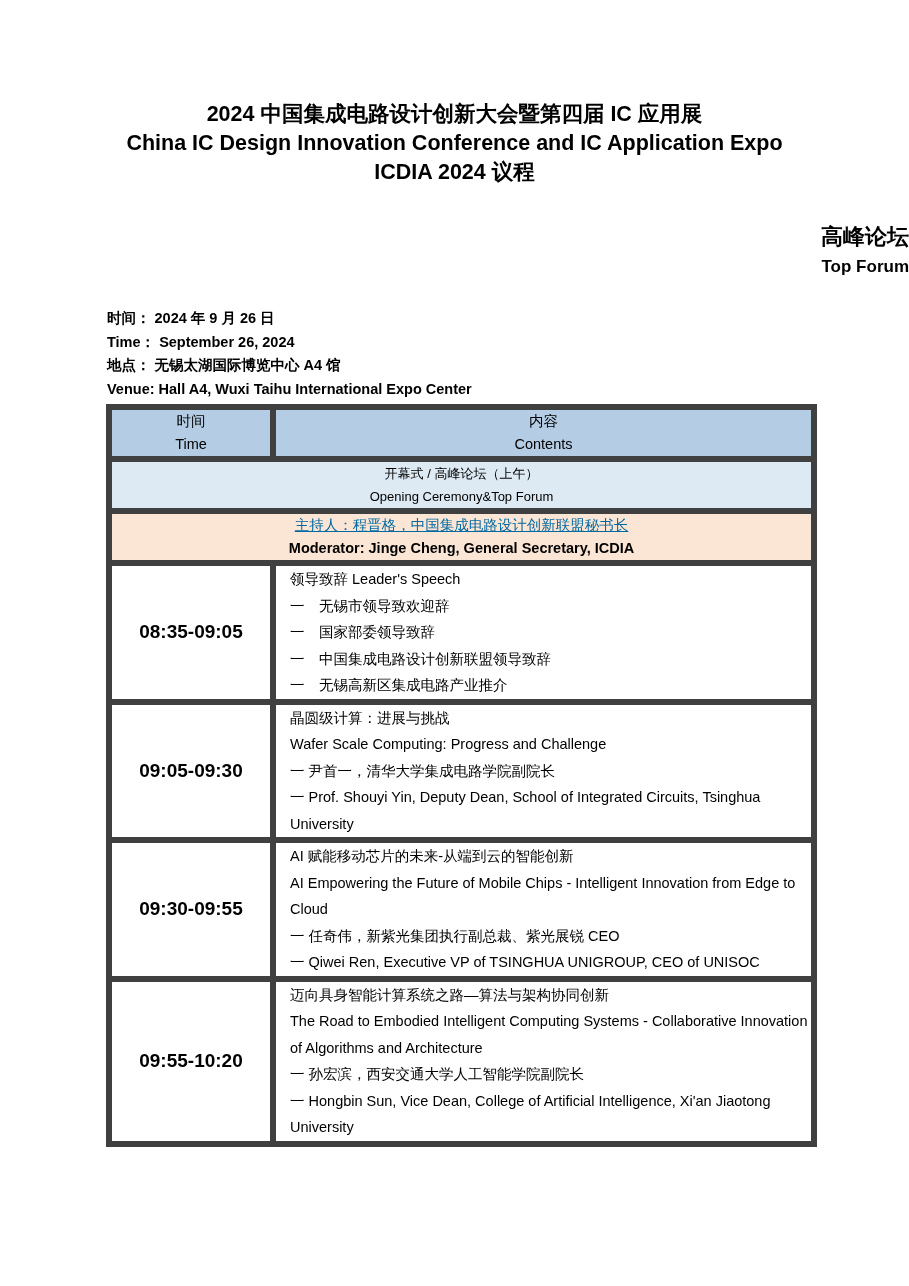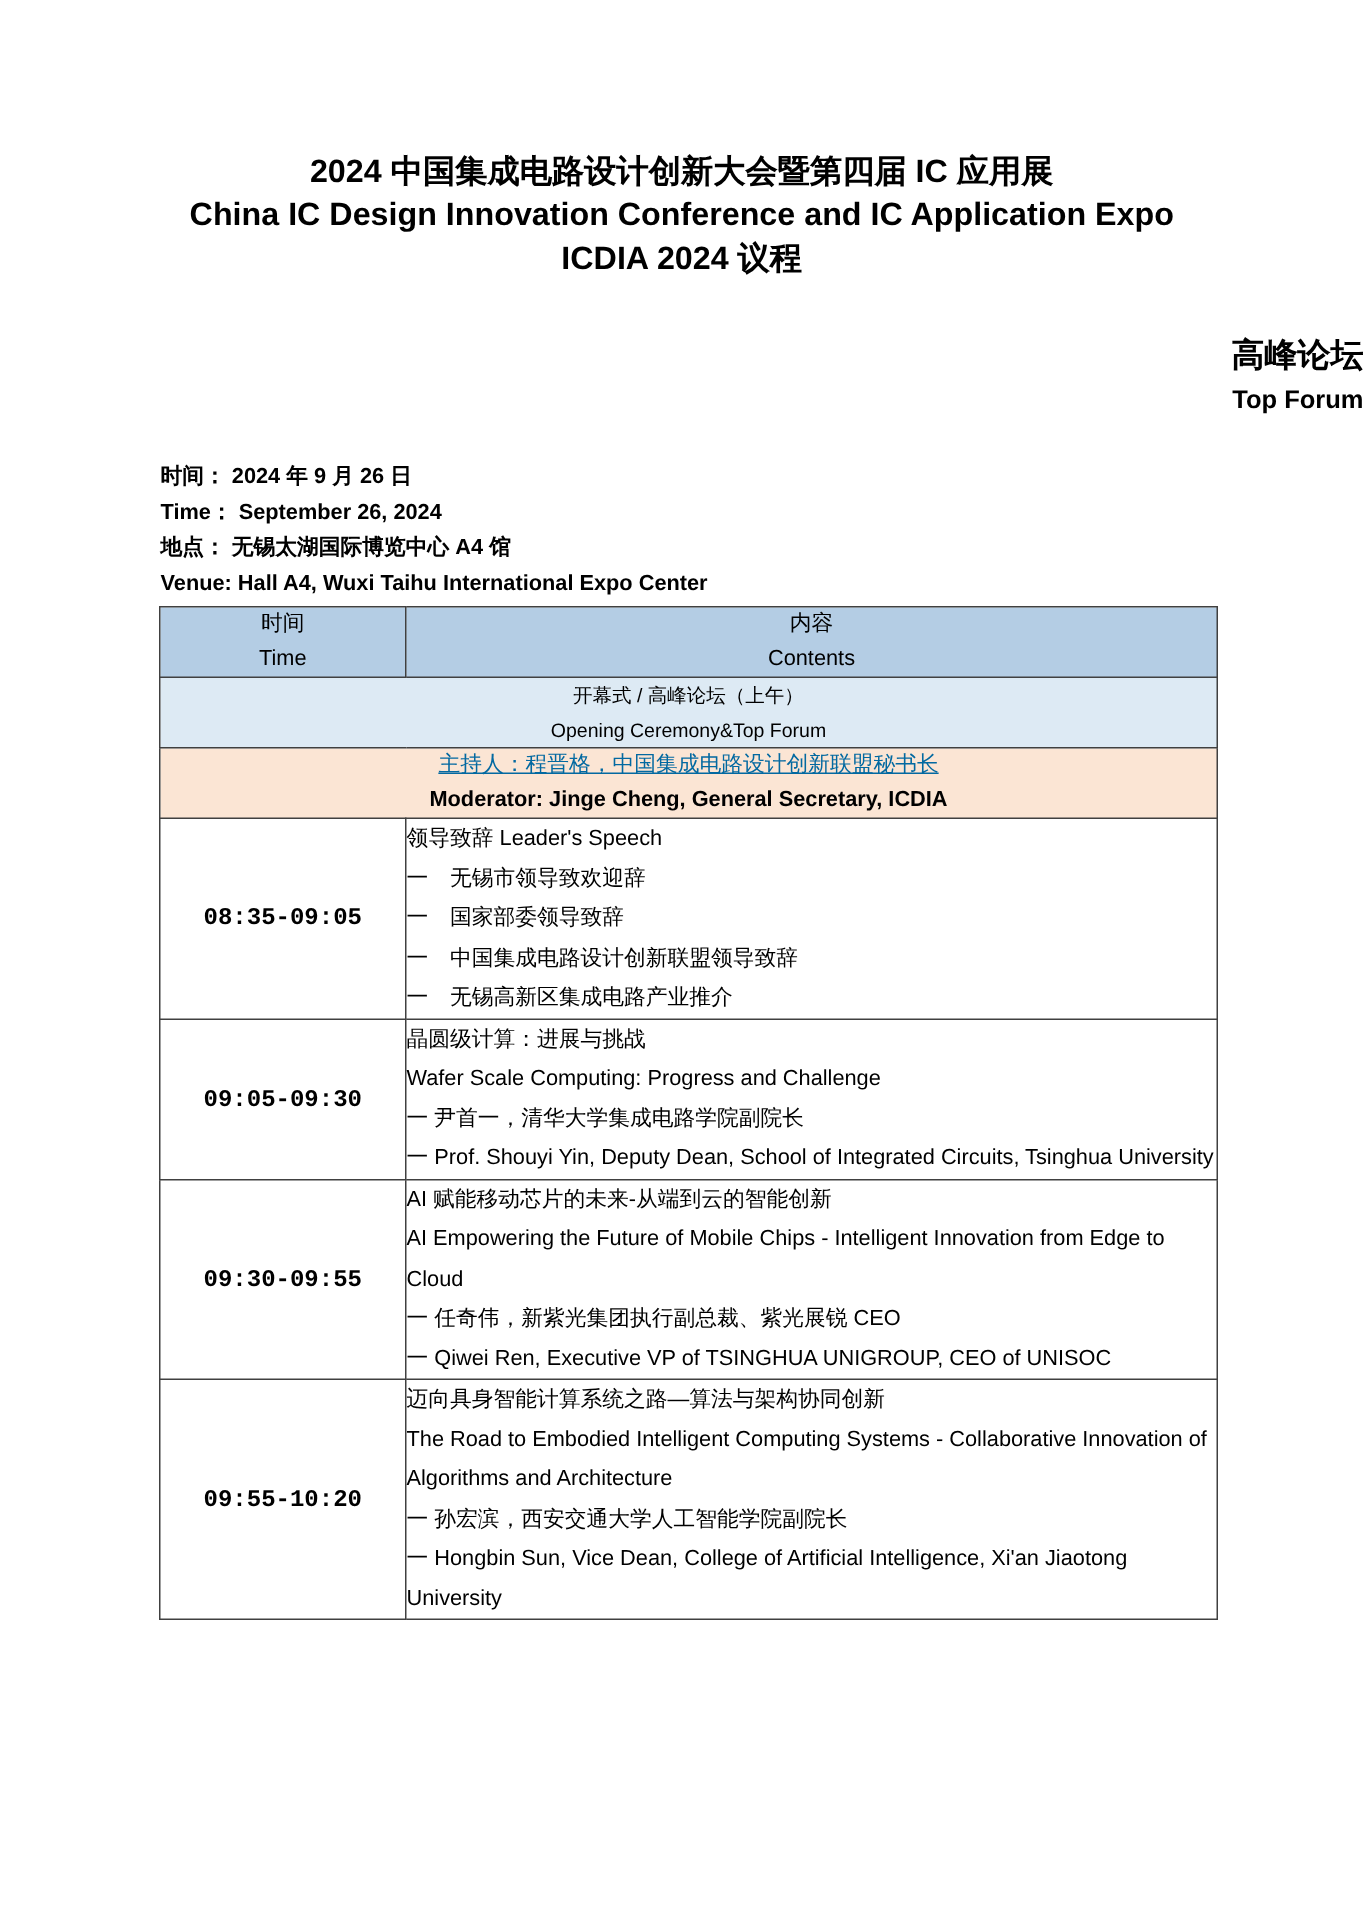--- a/index.html
+++ b/index.html
@@ -57,21 +57,21 @@
     display: inline-block;
   }
   table.agenda {
     margin-left: 106px;
     margin-top: 3px;
     border-collapse: collapse;
     width: 706px;
     table-layout: fixed;
   }
   table.agenda td, table.agenda th {
-    border: 1px solid #404040;
+    border: 6px solid #404040;
     padding: 0;
     vertical-align: middle;
   }
   .col-time { width: 164px; }
   .col-contents { width: 541px; }
 
   thead th {
     background: #b4cde4;
     text-align: center;
     font-size: 14.5px;
@@ -97,32 +97,31 @@
     text-align: center;
     font-size: 14.5px;
     padding: 8px 0 9px 0;
     line-height: 23px;
   }
   .band-peach .cn { display: block; color: #0369a1; text-decoration: underline; }
   .band-peach .en { display: block; font-weight: bold; }
 
   td.time {
     text-align: center;
-    font-size: 16px;
+    font-size: 19px;
     font-weight: bold;
     line-height: 22px;
-    font-family: Liberation Mono, monospace;
   }
   td.contents {
     text-align: left;
     padding: 7px 8px 8px 12px;
     font-size: 14.5px;
     line-height: 26.5px;
   }
-  td.contents .line { display: block; white-space: normal; }
+  td.contents .line { display: block; white-space: normal; margin-left: 14px; }
   td.contents .indent { padding-left: 0px; }
 </style>
 </head>
 <body>
 
 <div class="page">
 
   <div class="title-block">
     <div class="title-line">2024 中国集成电路设计创新大会暨第四届 IC 应用展</div>
     <div class="title-line">China IC Design Innovation Conference and IC Application Expo</div>

